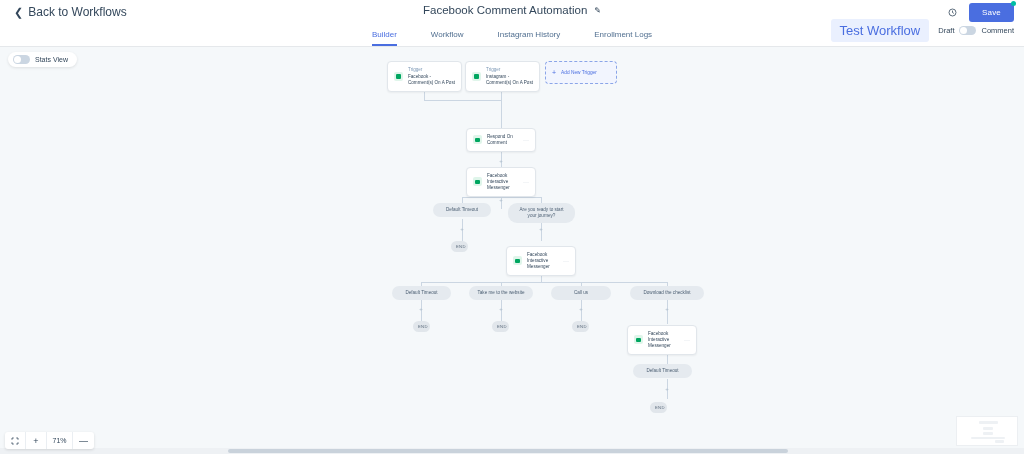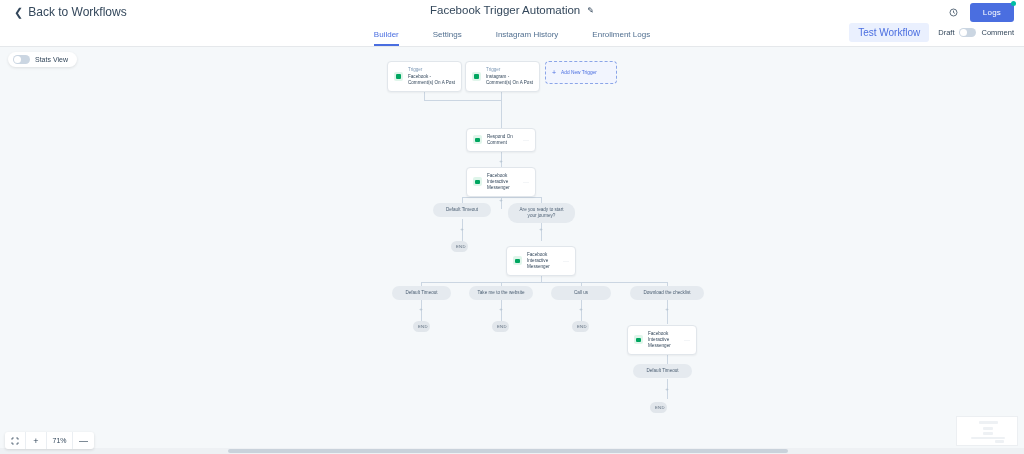--- a/index.html
+++ b/index.html
@@ -61,21 +61,21 @@
     cursor: pointer; border-bottom: 2px solid transparent;
   }
   .tab.active { color: #4a6ee0; border-bottom-color: #4a6ee0; }
 
   .tabbar-right {
     position: absolute; right: 10px; bottom: 4px;
     display: flex; align-items: center; gap: 9px;
   }
   .test-btn {
     background: #eaf0fe; color: #4a6ee0; border: none;
-    font-size: 10px; border-radius: 3px; padding: 4px 9px; cursor: pointer;
+    font-size: 13px; border-radius: 3px; padding: 4px 9px; cursor: pointer;
   }
   .pubwrap { display: flex; align-items: center; gap: 5px; }
   .pubwrap .lbl { font-size: 7.5px; color: #33475b; }
   .switch {
     width: 17px; height: 9px; border-radius: 5px; background: #cbd6e2;
     position: relative; cursor: pointer;
   }
   .switch .knob {
     position: absolute; top: 1px; left: 1px;
     width: 7px; height: 7px; border-radius: 50%; background: #fff;
@@ -196,42 +196,42 @@
 
 <div class="app">
 
   <div class="topbar">
     <div class="back-link">
       <span class="chev">❮</span>
       <span class="lbl">Back to Workflows</span>
     </div>
 
     <div class="title-wrap">
-      <span class="wf-title">Facebook Trigger Automation</span>
+      <span class="wf-title">Facebook Comment Automation</span>
       <span class="pencil-icon">✎</span>
     </div>
 
     <div class="topbar-right">
       <span class="clock-icon">
         <svg width="9" height="9" viewBox="0 0 16 16" fill="none" stroke="#33475b" stroke-width="1.4">
           <circle cx="8" cy="8" r="6.2"></circle>
             <path d="M8 4.6V8l2.4 1.6"></path>
         </svg>
       </span>
       <button class="save-btn">
-        <span>Logs</span>
+        <span>Save</span>
         <span class="save-dot"></span>
       </button>
     </div>
   </div>
 
   <div class="tabbar">
     <div class="tabs">
       <div class="tab active">Builder</div>
-      <div class="tab">Settings</div>
+      <div class="tab">Workflow</div>
       <div class="tab">Instagram History</div>
       <div class="tab">Enrollment Logs</div>
     </div>
 
     <div class="tabbar-right">
       <button class="test-btn">Test Workflow</button>
       <div class="pubwrap">
         <span class="lbl">Draft</span>
         <span class="switch">
             <span class="knob"></span>

